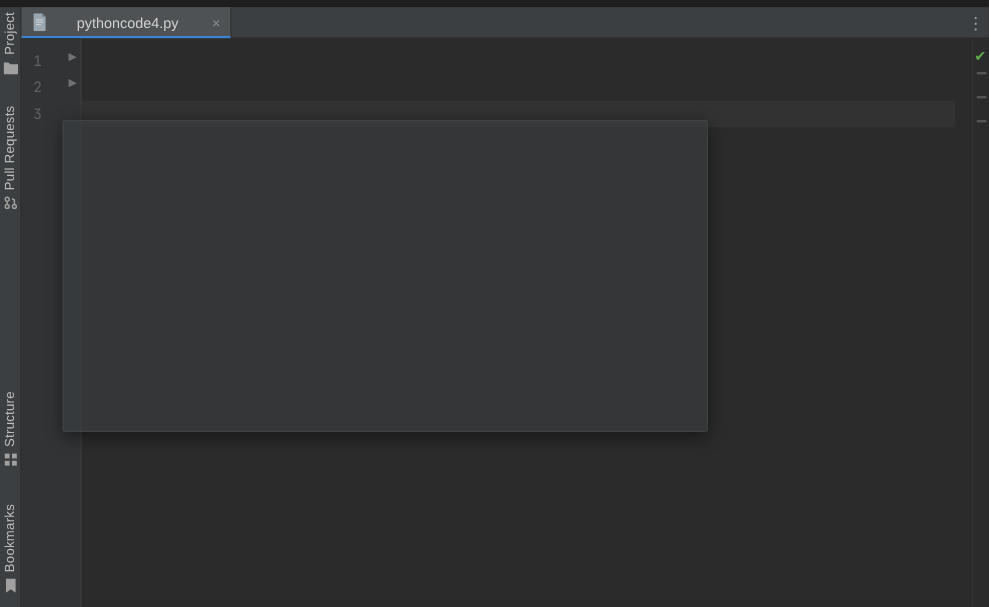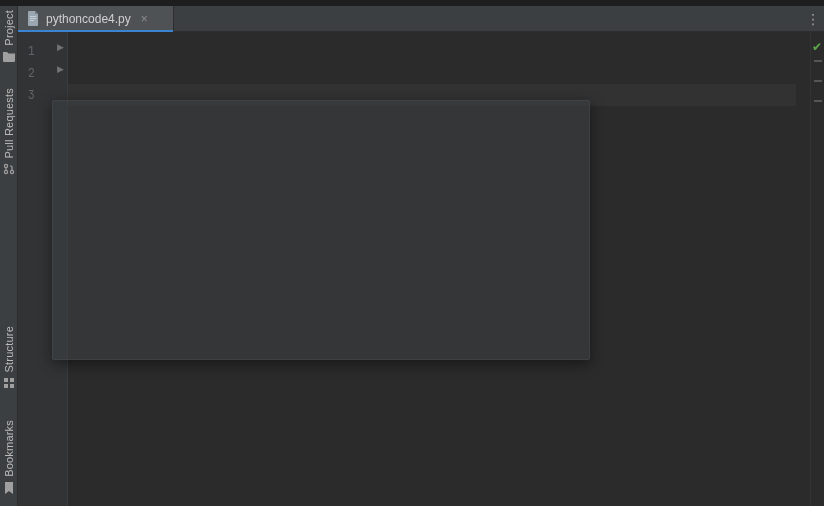--- a/index.html
+++ b/index.html
@@ -47,22 +47,22 @@
     top: 6px; left: 18px; right: 0;
     height: 26px;
     background: #3c3f41;
     display: flex;
     align-items: stretch;
     border-bottom: 1px solid #2e2e2e;
   }
   .tab {
     display: flex;
     align-items: center;
-    gap: 6px;
-    padding: 0 25px 0 8px;
+    gap: 24px;
+    padding: 0 8px 0 8px;
     background: #4e5254;
     border-right: 1px solid #2e2e2e;
     position: relative;
     cursor: pointer;
   }
   .tab.active::after {
     content: "";
     position: absolute;
     left: 0; right: 0; bottom: -1px;
     height: 2px;

